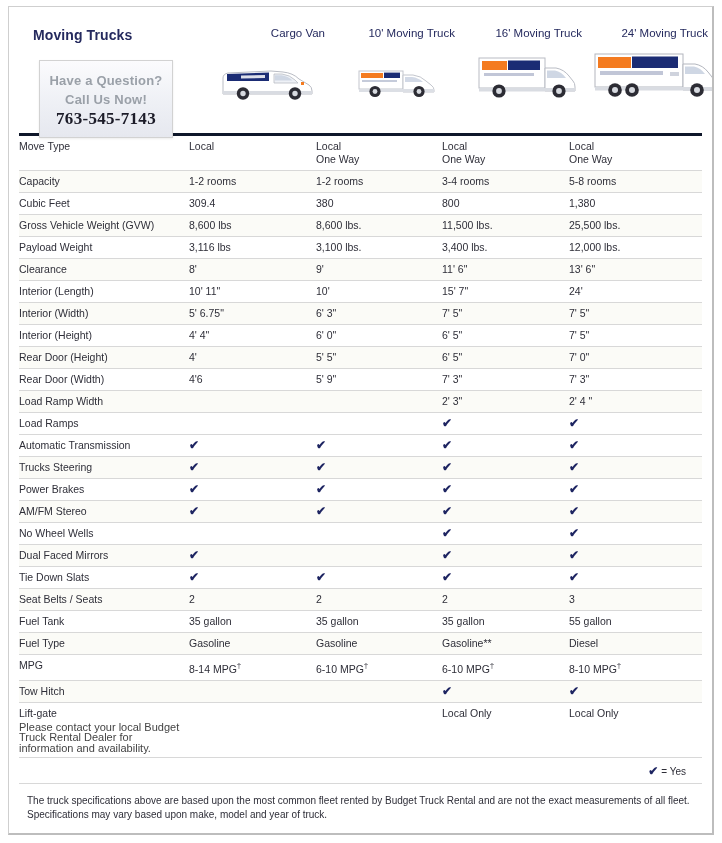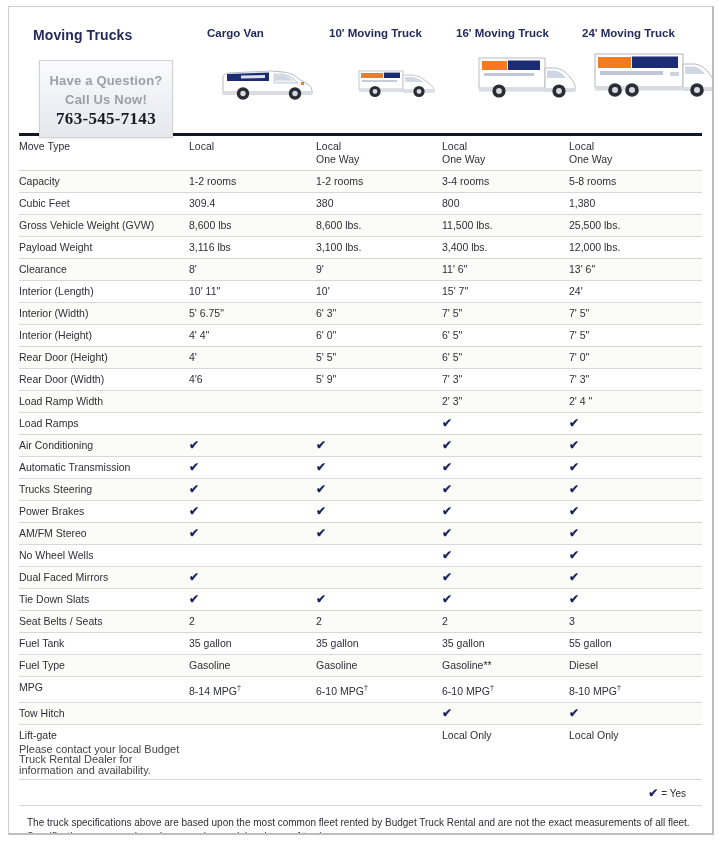--- a/index.html
+++ b/index.html
@@ -33,22 +33,22 @@
     position:relative;
     height:118px;
   }
   .title{
     position:absolute;left:14px;top:12px;
     font-size:14px;font-weight:bold;color:#252a5e;
     letter-spacing:.1px;
   }
   .col-head{
     position:absolute;top:12px;
-    font-size:11.5px;font-weight:bold;color:#252a5e;
-    text-align:left;
+    font-size:11.5px;font-weight:normal;color:#252a5e;
+    text-align:right;
     white-space:nowrap;
   }
   .qbox{
     position:absolute;left:20px;top:45px;
     width:134px;height:78px;
     box-sizing:border-box;
     border:1px solid #d2d2d2;
     background:linear-gradient(180deg,#fbfbfd 0%, #eef0f5 55%, #e6e8ef 100%);
     text-align:center;
     box-shadow:0 1px 2px rgba(0,0,0,.08);
@@ -315,28 +315,20 @@
             <td></td>
           </tr>
           <tr>
             <td class="lbl">Load Ramps</td>
             <td class="v"></td>
             <td class="v"></td>
             <td class="v"><span class="chk">✔</span></td>
             <td class="v"><span class="chk">✔</span></td>
             <td></td>
           </tr>
-          <tr class="alt">
-            <td class="lbl">Air Conditioning</td>
-            <td class="v"><span class="chk">✔</span></td>
-            <td class="v"><span class="chk">✔</span></td>
-            <td class="v"><span class="chk">✔</span></td>
-            <td class="v"><span class="chk">✔</span></td>
-            <td></td>
-          </tr>
           <tr>
             <td class="lbl">Automatic Transmission</td>
             <td class="v"><span class="chk">✔</span></td>
             <td class="v"><span class="chk">✔</span></td>
             <td class="v"><span class="chk">✔</span></td>
             <td class="v"><span class="chk">✔</span></td>
             <td></td>
           </tr>
           <tr class="alt">
             <td class="lbl">Trucks Steering</td>

